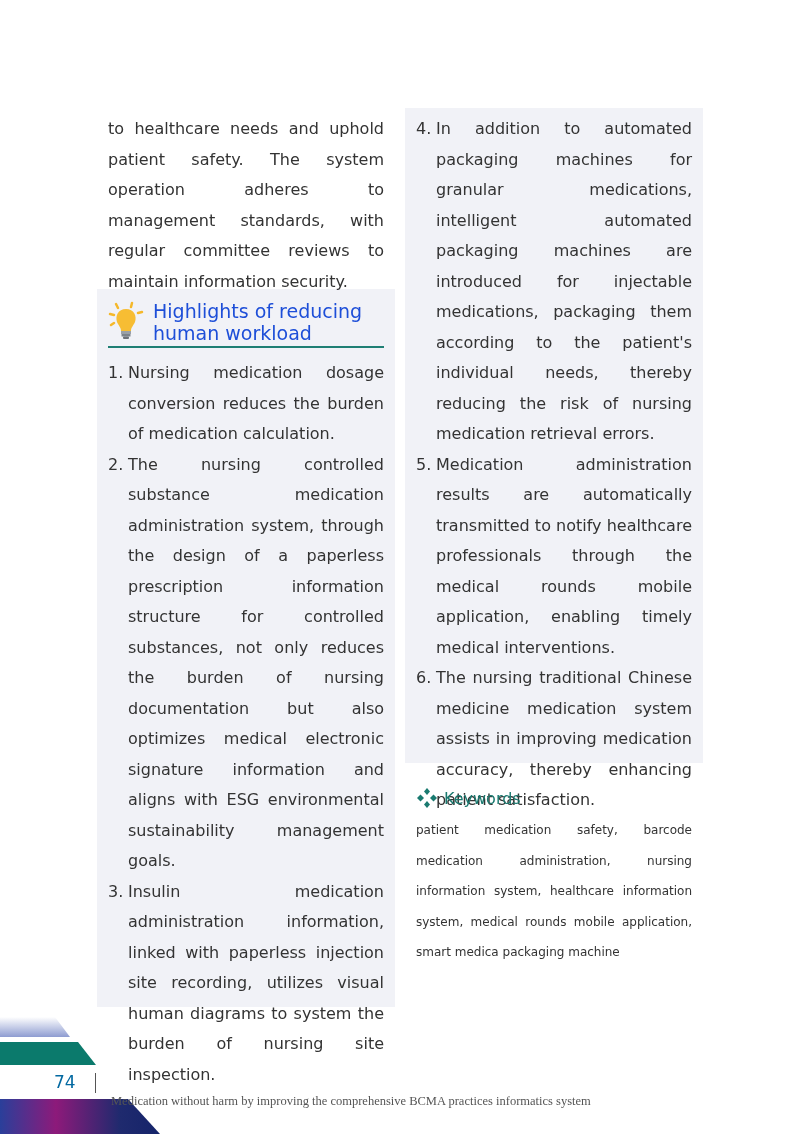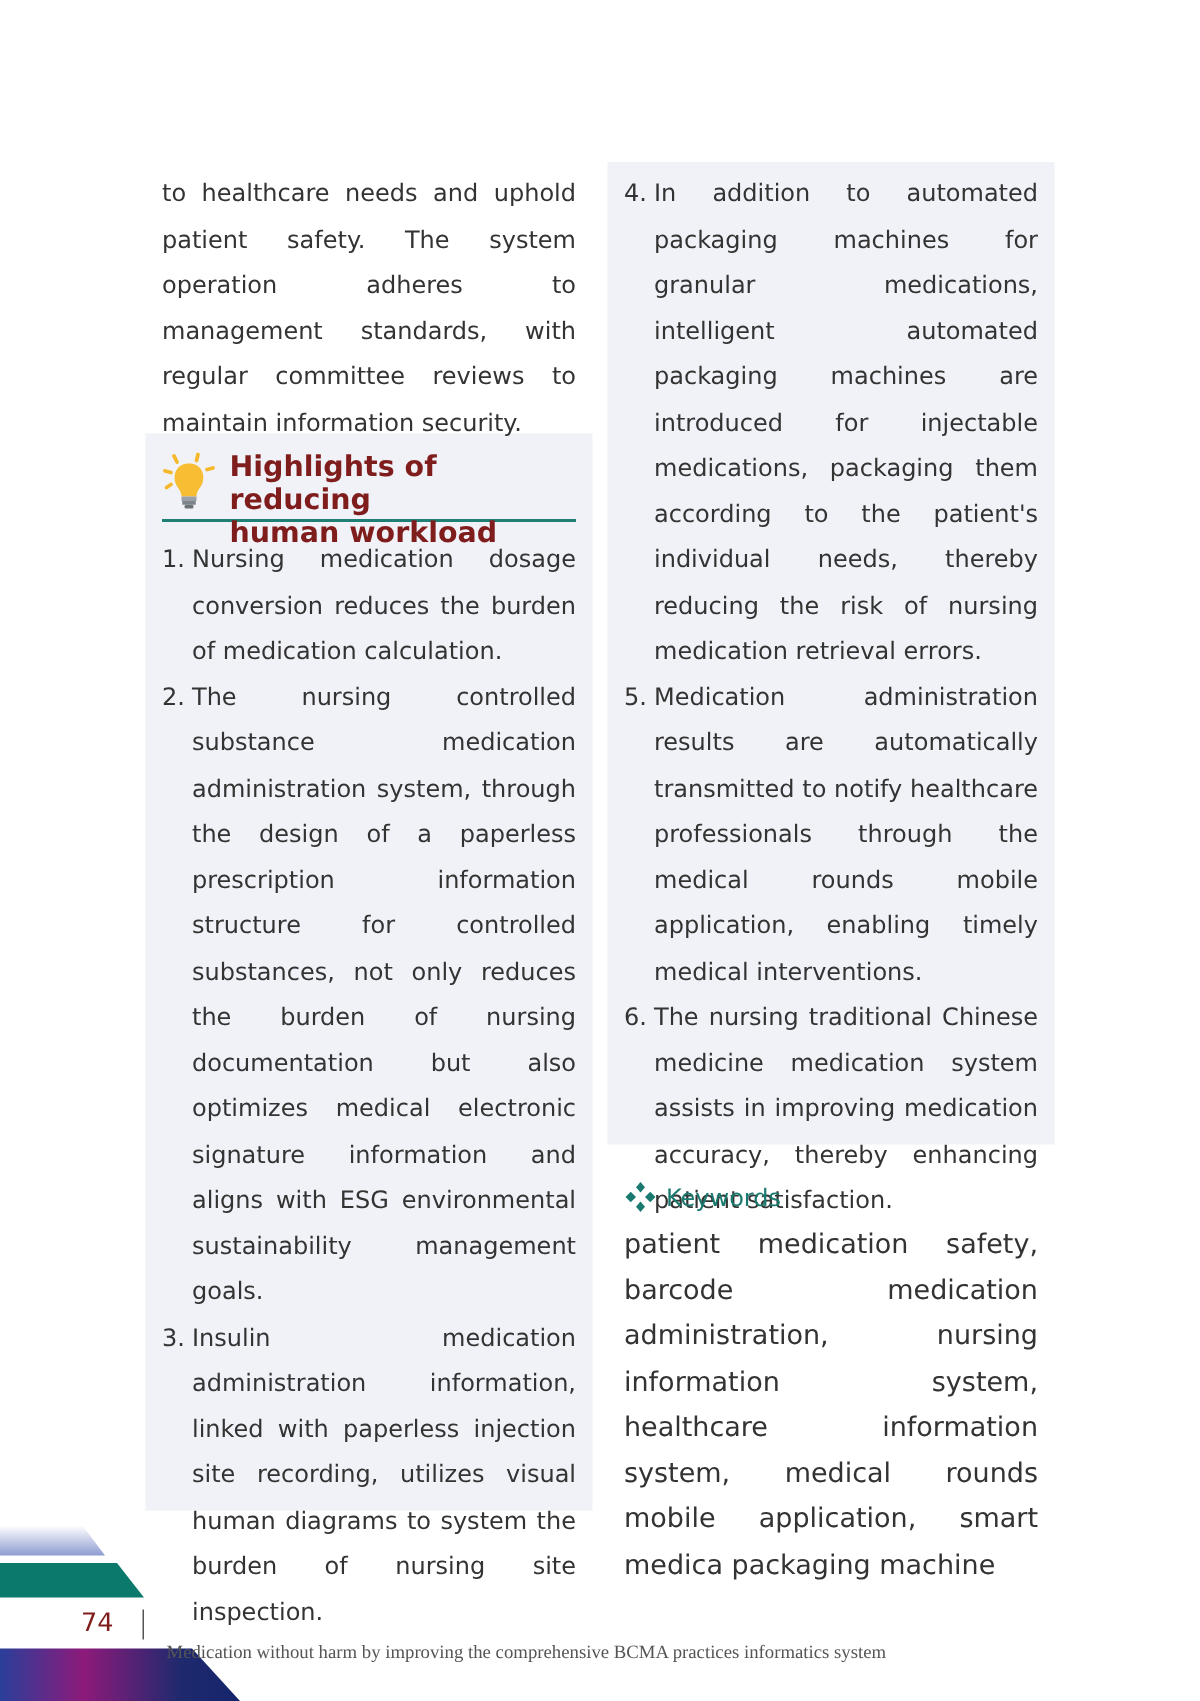--- a/index.html
+++ b/index.html
@@ -3,31 +3,31 @@
 <meta charset="utf-8">
 <style>
   html, body { margin:0; padding:0; }
   body { width:800px; height:1134px; position:relative; background:#ffffff; overflow:hidden;
          font-family:"DejaVu Sans", sans-serif; color:#333333; }
   .col-text { position:absolute; font-size:16px; line-height:30.5px; color:#333; text-align:justify; }
   .para { position:absolute; left:108px; top:114px; width:276px; }
   .box-left { position:absolute; left:97px; top:289px; width:298px; height:718px; background:#f1f2f7; }
   .box-right { position:absolute; left:405px; top:108px; width:298px; height:655px; background:#f1f2f7; }
   .hl-head { position:absolute; left:108px; top:298px; width:276px; height:48px; border-bottom:2px solid #1f7f74; }
-  .hl-title { position:absolute; left:45px; top:2px; font-size:19px; line-height:22px; font-weight:bold; color:#7f1d1d; }
+  .hl-title { position:absolute; left:45px; top:2px; font-size:19px; line-height:22px; font-weight:normal; color:#1d4ed8; }
   .bulb { position:absolute; left:0; top:2px; width:38px; height:40px; }
   ol.list { list-style:none; margin:0; padding:0; position:absolute; }
   ol.list li { position:relative; padding-left:20px; font-size:16px; line-height:30.5px; text-align:justify; }
   ol.list li .num { position:absolute; left:0; top:0; }
   .list-left { left:108px; top:358px; width:276px; }
   .list-right { left:416px; top:114px; width:276px; }
   .kw-head { position:absolute; left:416px; top:784px; height:28px; display:flex; align-items:center; }
   .kw-title { font-size:16px; color:#1a7a70; margin-left:6px; }
-  .kw-text { position:absolute; left:416px; top:815px; width:276px; font-size:18px; line-height:30.5px; text-align:justify; }
-  .footer-num { position:absolute; left:54px; top:1072px; font-size:17px; color:#7f1d1d; font-family:"DejaVu Sans", sans-serif; }
+  .kw-text { position:absolute; left:416px; top:815px; width:276px; font-size:12px; line-height:30.5px; text-align:justify; }
+  .footer-num { position:absolute; left:54px; top:1072px; font-size:17px; color:#0369a1; font-family:"DejaVu Sans", sans-serif; }
   .footer-sep { position:absolute; left:95px; top:1073px; width:1px; height:20px; background:#555; }
   .footer-text { position:absolute; left:111px; top:1074px; font-size:12.5px; color:#555; font-family:"Liberation Serif", serif;margin-top:20px; }
   .deco { position:absolute; left:0; top:1015px; width:170px; height:119px; }
 </style>
 </head>
 <body>
 
 <div class="box-left"></div>
 <div class="box-right"></div>
 

